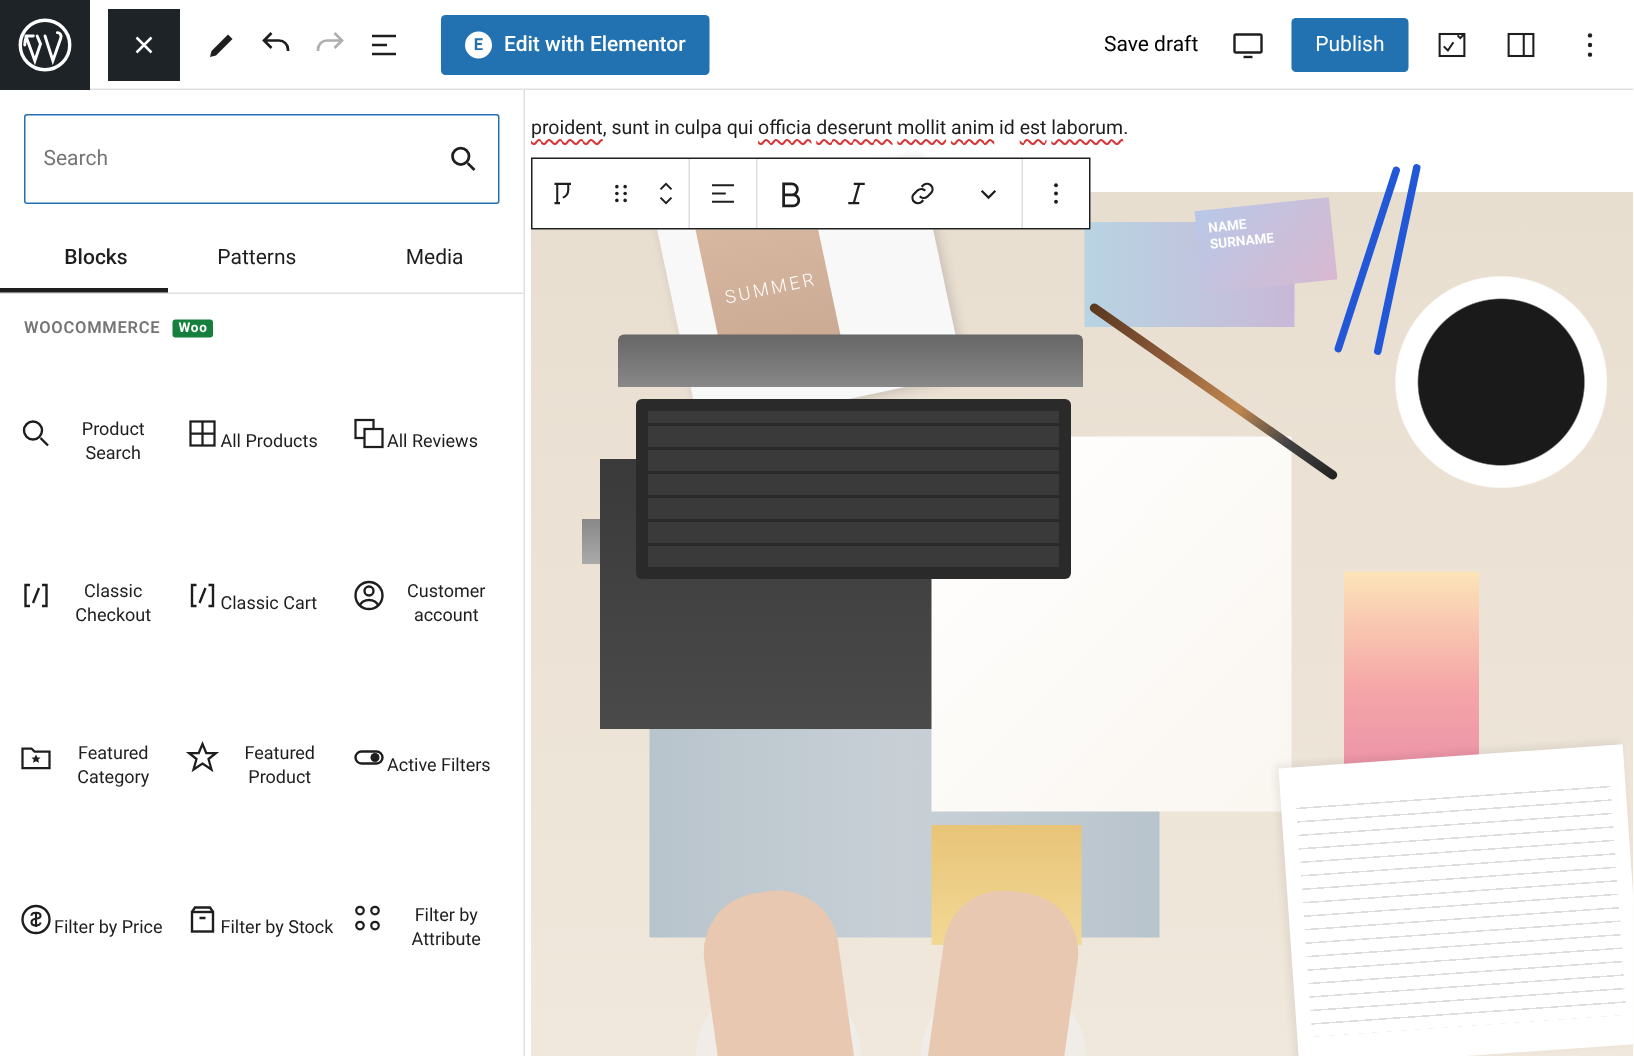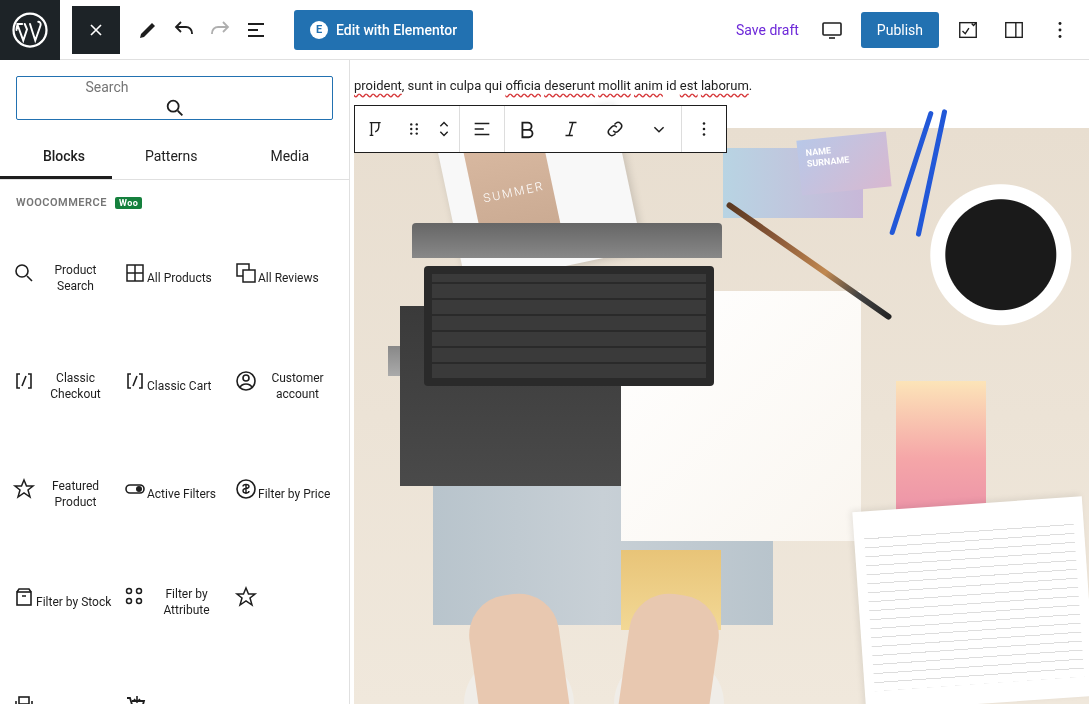--- a/index.html
+++ b/index.html
@@ -8,32 +8,32 @@
     
     .top-toolbar { height: 60px; display: flex; align-items: center; background: #fff; border-bottom: 1px solid #e0e0e0; }
     .wp-logo { width: 60px; height: 60px; background: #1d2327; display: flex; align-items: center; justify-content: center; }
     .wp-logo svg { width: 36px; height: 36px; }
     .close-btn { width: 48px; height: 48px; margin-left: 12px; background: #1d2327; display: flex; align-items: center; justify-content: center; cursor: pointer; }
     .tool-btn { width: 36px; height: 48px; display: flex; align-items: center; justify-content: center; cursor: pointer; color: #1e1e1e; }
     .tool-btn svg { width: 24px; height: 24px; }
     .elementor-btn { margin-left: 20px; background: #2271b1; color: #fff; border: none; padding: 0 16px; height: 40px; border-radius: 3px; display: flex; align-items: center; gap: 8px; cursor: pointer; font-size: 14px; font-weight: 500; }
     .elementor-btn .e-icon { width: 18px; height: 18px; background: #fff; border-radius: 50%; display: flex; align-items: center; justify-content: center; color: #2271b1; font-size: 11px; font-weight: bold; }
     .spacer { flex: 1; }
-    .save-draft { color: #6d28d9; font-size: 14px; cursor: pointer; padding: 0 12px; }
+    .save-draft { color: #000000; font-size: 14px; cursor: pointer; padding: 0 12px; }
     .view-btn { width: 42px; height: 42px; display: flex; align-items: center; justify-content: center; cursor: pointer; color: #1e1e1e; }
     .publish-btn { background: #2271b1; color: #fff; border: none; padding: 0 16px; height: 36px; border-radius: 3px; cursor: pointer; font-size: 14px; margin: 0 8px; }
     .right-tools { display: flex; align-items: center; gap: 4px; padding-right: 8px; }
 
     
     .main { display: flex; height: calc(704px - 60px); }
     
     
     .sidebar { width: 350px; border-right: 1px solid #e0e0e0; display: flex; flex-direction: column; background: #fff; }
     .search-wrap { padding: 16px; }
-    .search-box { border: 1.5px solid #2271b1; border-radius: 2px; display: flex; align-items: center; padding: 0 12px; height: 44px; flex-direction: column; }
+    .search-box { border: 1.5px solid #2271b1; border-radius: 2px; display: flex; align-items: center; padding: 0 12px; height: 60px; }
     .search-box input { flex: 1; border: none; outline: none; font-size: 14px; }
     .tabs { display: flex; border-bottom: 1px solid #e0e0e0; }
     .tab { flex: 1; text-align: center; padding: 12px 0; font-size: 14px; cursor: pointer; color: #1e1e1e; }
     .tab.active { border-bottom: 3px solid #1e1e1e; font-weight: 500; flex: 0 0 112px; text-align: center; padding-left: 16px; }
     .section-header { display: flex; align-items: center; gap: 8px; padding: 16px; font-size: 11px; font-weight: 600; color: #757575; letter-spacing: 0.5px; }
     .woo-badge { background: #15803d; color: #fff; font-size: 9px; padding: 1px 4px; border-radius: 2px; font-weight: bold; }
     .block-grid { display: grid; grid-template-columns: repeat(3, 1fr); padding: 0 8px; }
     .block-item { display: flex; align-items: center; justify-content: flex-start; padding: 16px 4px; cursor: pointer; text-align: center; height: 108px; }
     .block-item .icon { height: 32px; display: flex; align-items: center; justify-content: center; margin-bottom: 12px; }
     .block-item .icon svg { width: 24px; height: 24px; }
@@ -239,20 +239,29 @@
               <circle cx="12" cy="12" r="9" stroke="#1e1e1e" stroke-width="1.6" fill="none"></circle>
               <circle cx="12" cy="9" r="3" stroke="#1e1e1e" stroke-width="1.6" fill="none"></circle>
               <path d="M5.5 19c1.5-3 4-4 6.5-4s5 1 6.5 4" stroke="#1e1e1e" stroke-width="1.6" fill="none"></path>
             </svg>
           </div>
           <div class="label">Customer account</div>
         </div>
       <div class="block-item">
           <div class="icon">
             <svg viewBox="0 0 24 24">
+              <path d="M3 6h6l2 2h10v11H3z" stroke="#1e1e1e" stroke-width="1.5" fill="none"></path>
+              <path d="M12 10l1 2h2l-1.5 1.5.5 2-2-1-2 1 .5-2L9 12h2z" fill="#1e1e1e"></path>
+            </svg>
+          </div>
+          <div class="label">Featured Category</div>
+        </div>
+      <div class="block-item">
+          <div class="icon">
+            <svg viewBox="0 0 24 24">
               <path d="M12 3l2.5 6H21l-5 4 2 7-6-4-6 4 2-7-5-4h6.5z" stroke="#1e1e1e" stroke-width="1.5" fill="none"></path>
             </svg>
           </div>
           <div class="label">Featured Product</div>
         </div>
       <div class="block-item">
           <div class="icon">
             <svg viewBox="0 0 24 24">
               <rect x="3" y="8" width="18" height="8" rx="4" stroke="#1e1e1e" stroke-width="1.6" fill="none"></rect>
               <circle cx="16" cy="12" r="3" fill="#1e1e1e"></circle>

